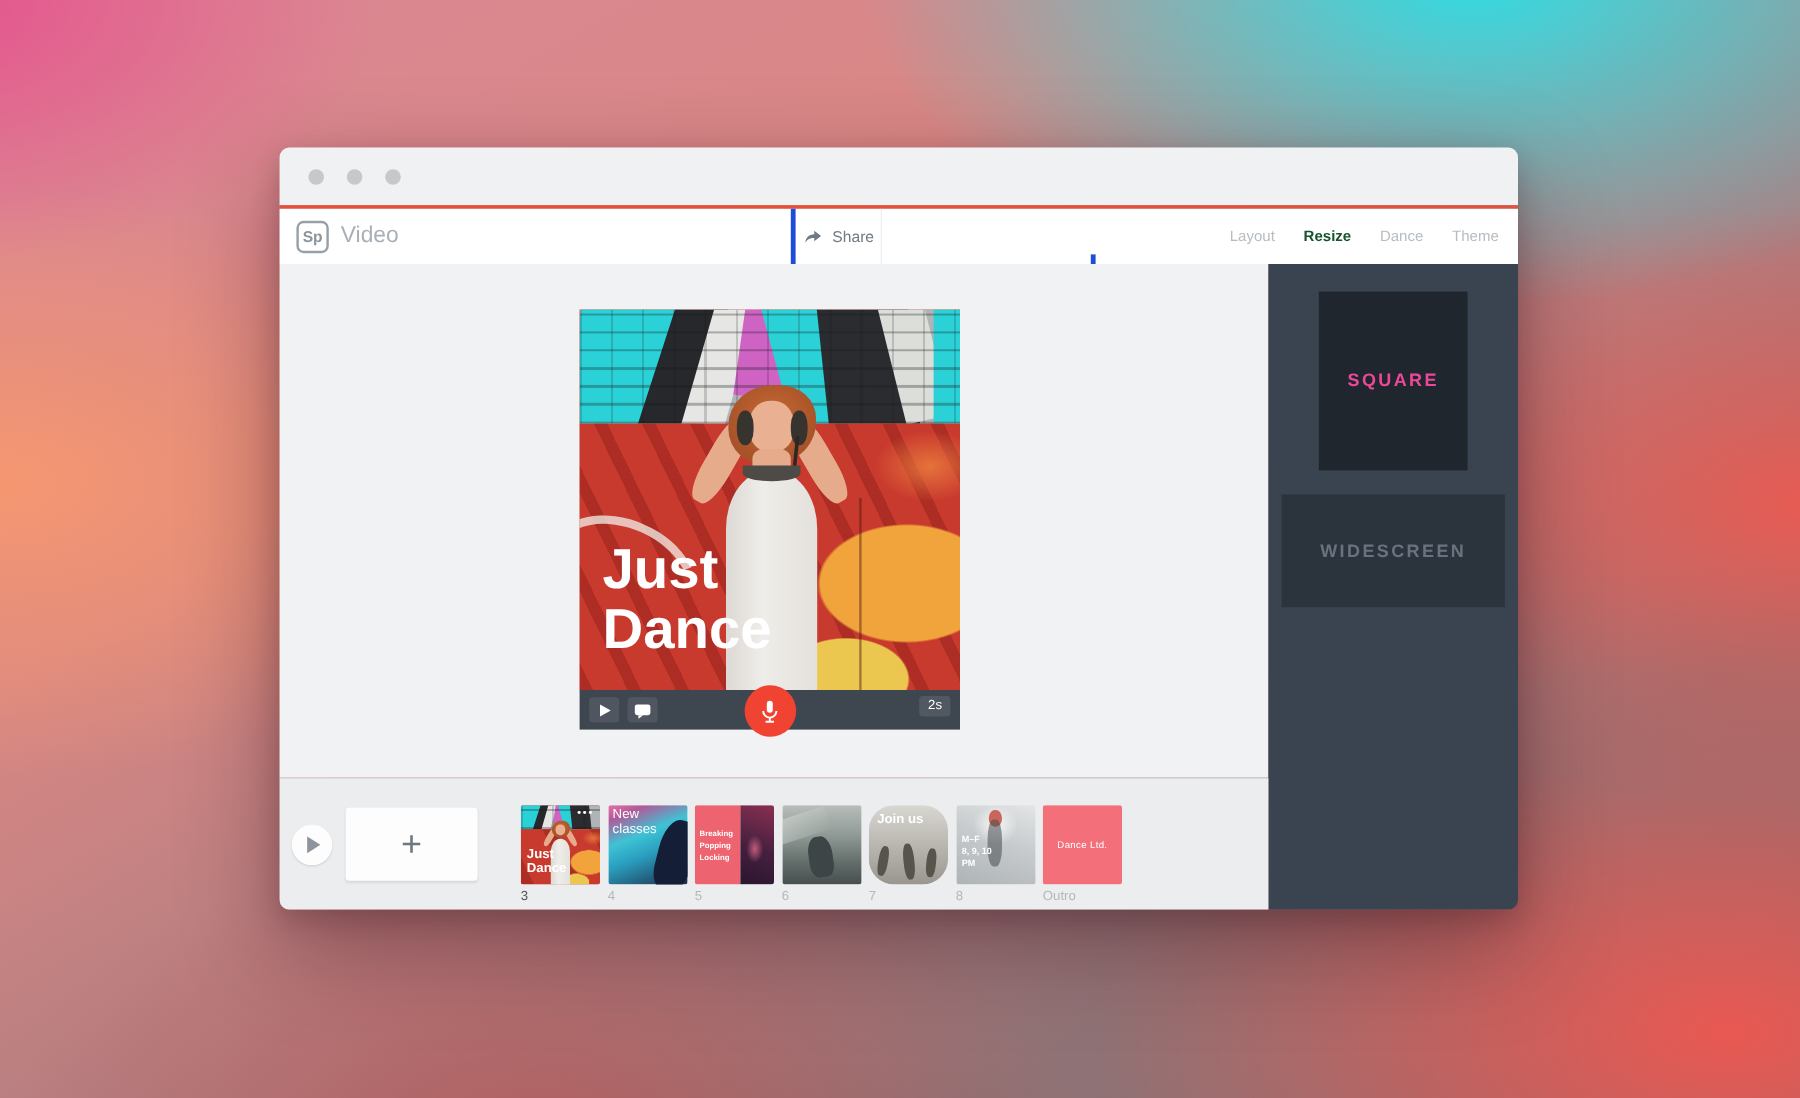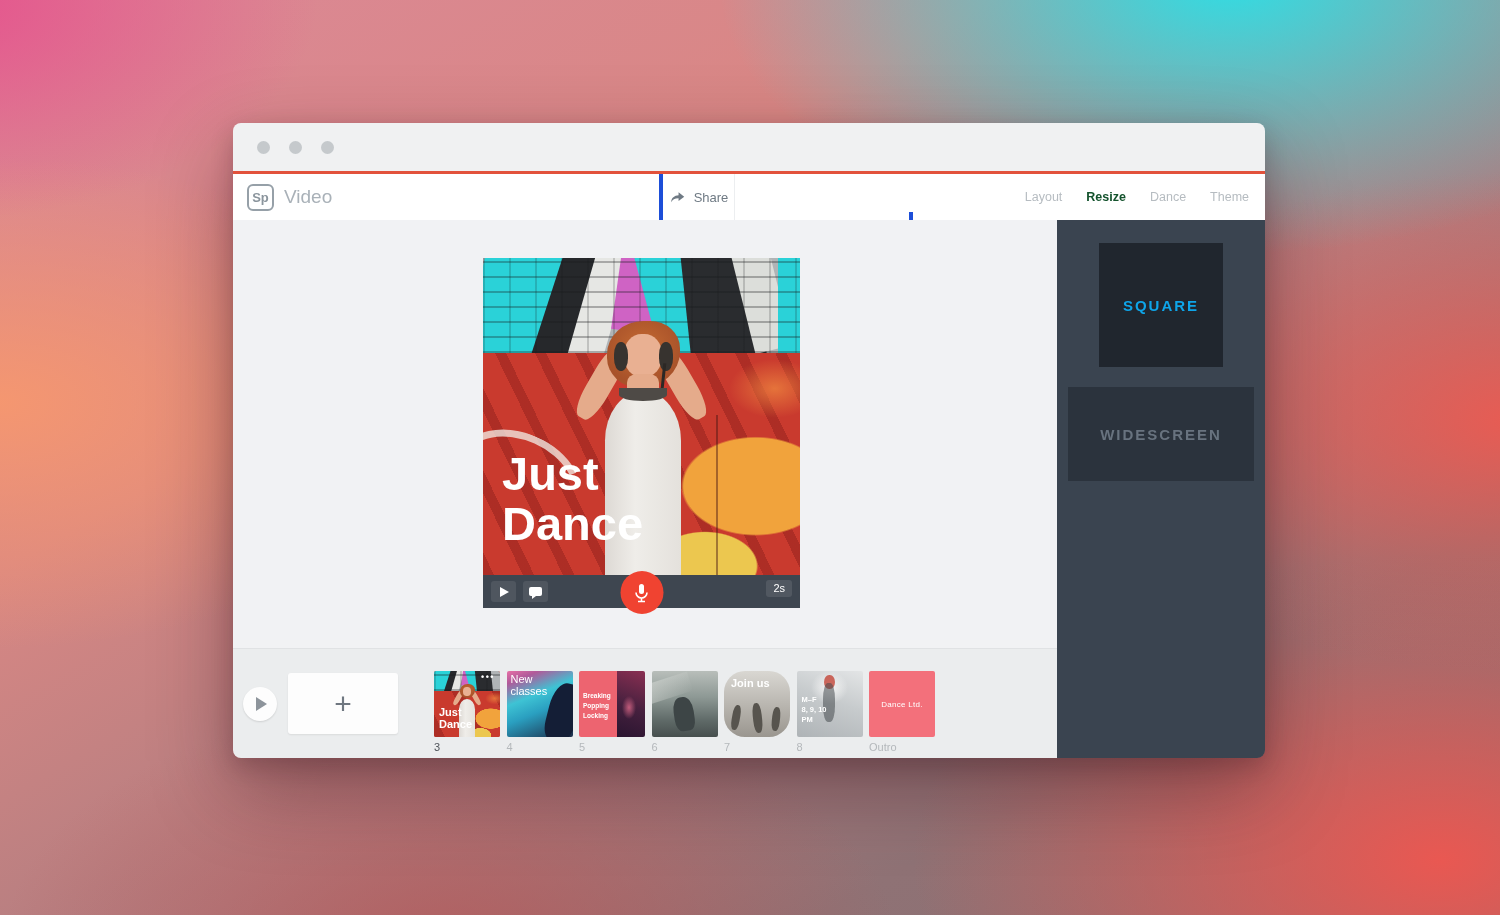--- a/index.html
+++ b/index.html
@@ -41,21 +41,21 @@
   .nav { position:absolute; right:16px; top:0; height:100%; display:flex; align-items:center; gap:24px; font-size:12.5px; }
   .nav span { color:#b6bcc1; cursor:pointer; }
   .nav span.active { color:#14532d; font-weight:bold; }
 
   
   .canvas { position:absolute; left:0; top:97px; width:824px; height:428px; background:#f1f2f4; }
   .sidebar { position:absolute; right:0; top:97px; width:208px; height:538px;
     background:#3a4450; border-radius:0 0 8px 0; }
   .tile { display:flex; align-items:center; justify-content:center; cursor:pointer;
     font-weight:bold; font-size:15px; letter-spacing:2px; }
-  .tile.square { width:124px; height:124px; margin:23px auto 0; background:#20262e; color:#0ea5e9; }
+  .tile.square { width:124px; height:149px; margin:23px auto 0; background:#20262e; color:#ec4899; }
   .tile.wide { width:186px; height:94px; margin:20px auto 0; background:#2b333d; color:#68737f; }
 
   .timeline { position:absolute; left:0; top:525px; width:824px; height:110px;
     background:#ebedee; border-top:1px solid #e0e2e4; border-radius:0 0 0 8px; }
   .tl-play { position:absolute; left:10px; top:38px; width:34px; height:34px; border-radius:50%;
     background:#fdfdfd; box-shadow:0 1px 2px rgba(0,0,0,.12); display:flex; align-items:center; justify-content:center; cursor:pointer; }
   .tl-play .tri { width:0; height:0; border-left:11px solid #8d949b; border-top:7px solid transparent;
     border-bottom:7px solid transparent; margin-left:3px; }
   .tl-add { position:absolute; left:55px; top:24px; width:110px; height:61px; background:#fdfdfd;
     border-radius:3px; box-shadow:0 1px 2px rgba(0,0,0,.08); display:flex; align-items:center; justify-content:center;

